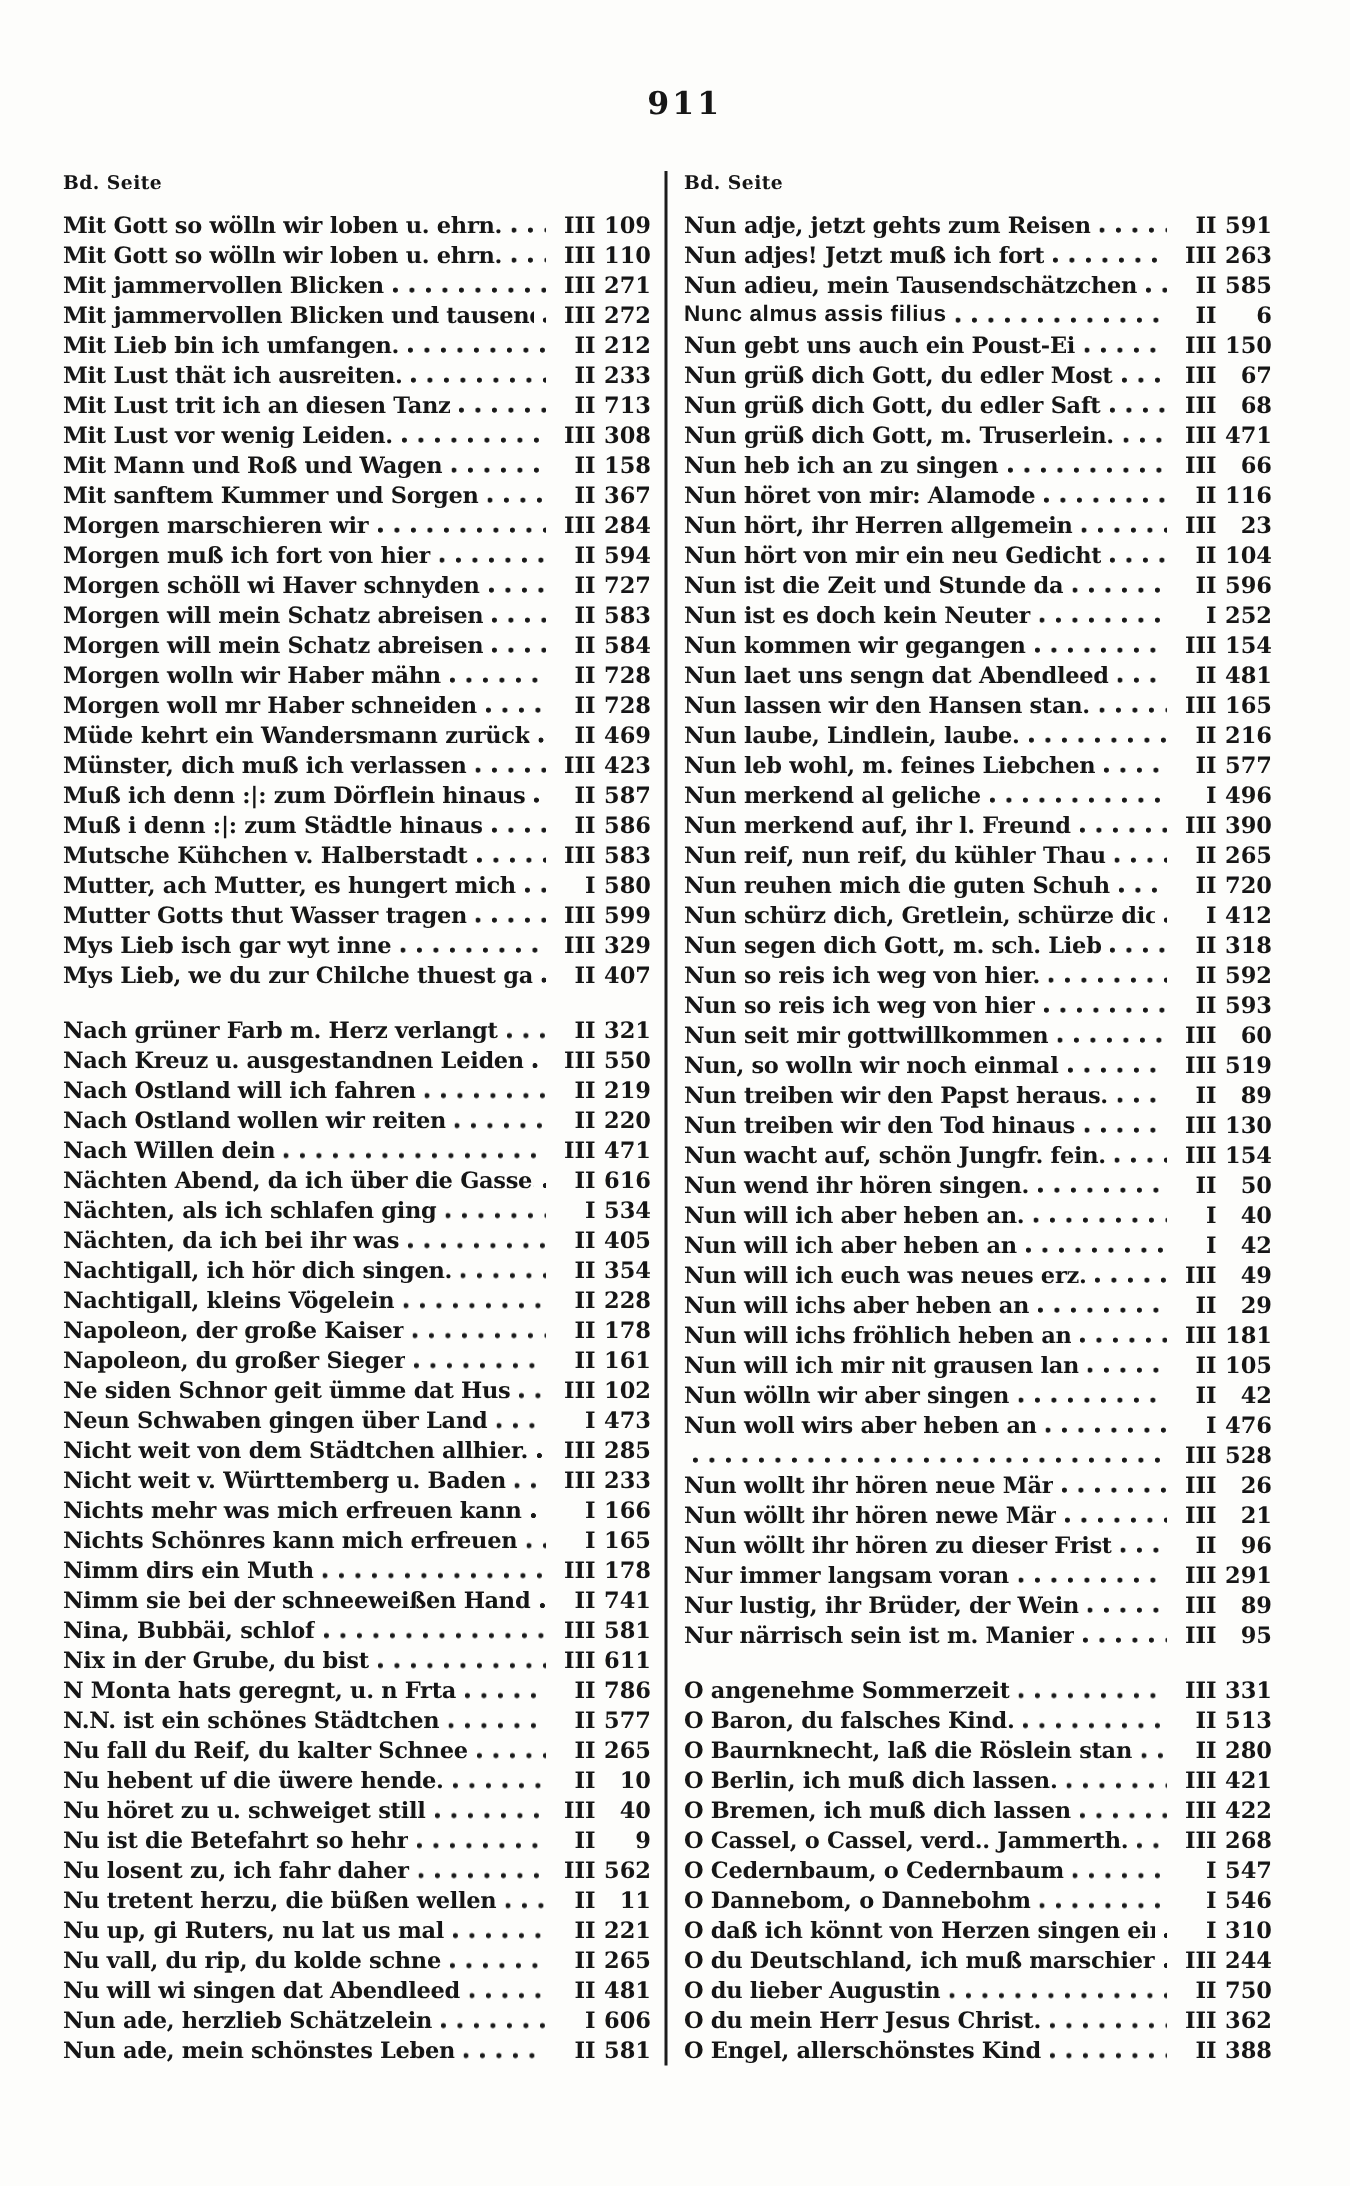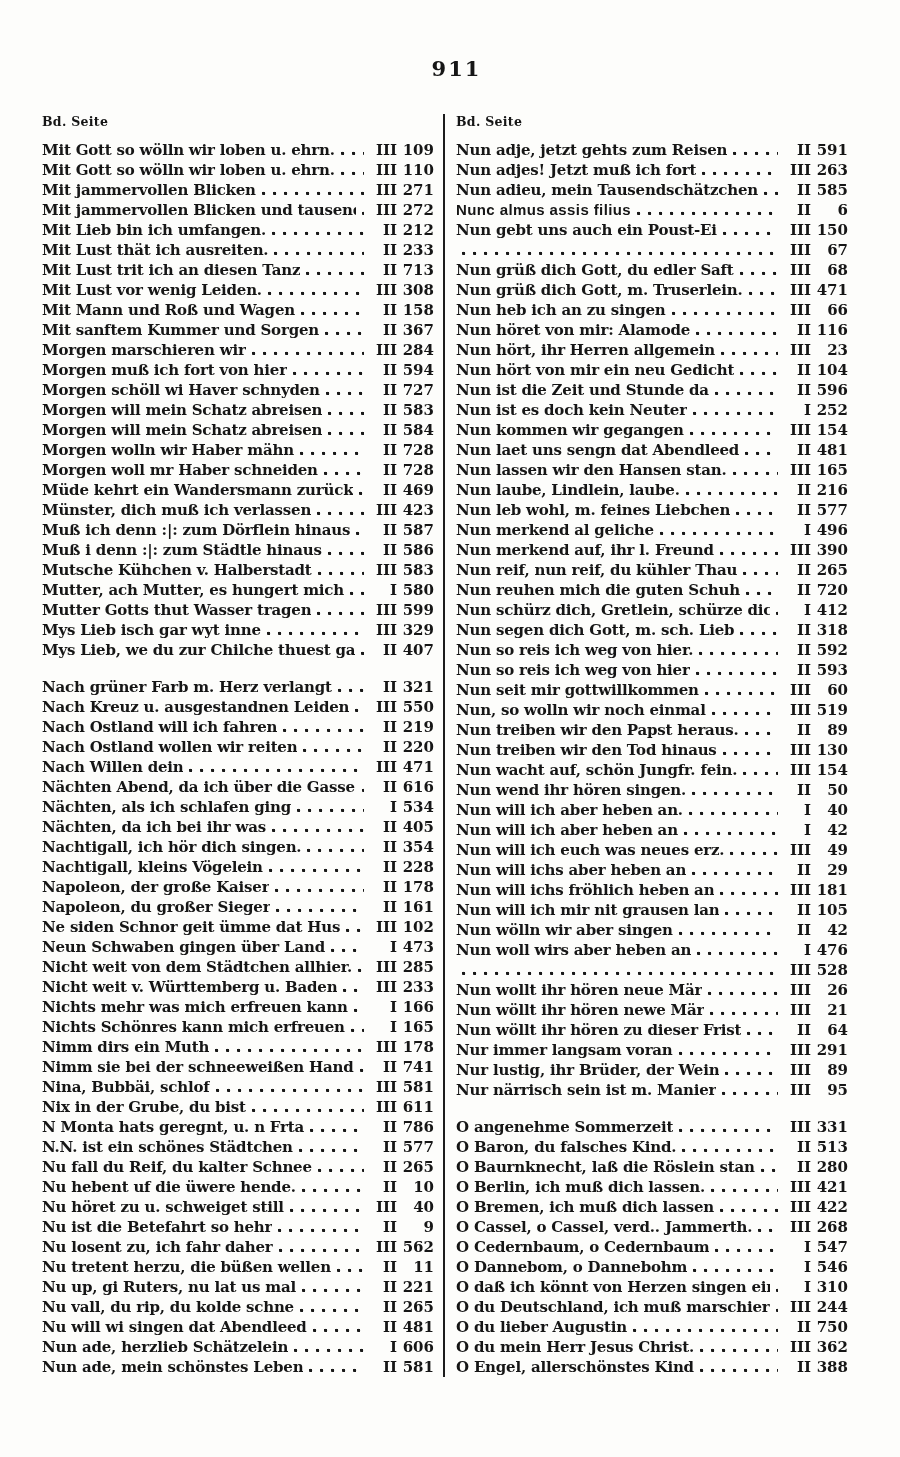--- a/index.html
+++ b/index.html
@@ -471,20 +471,21 @@
             <span class="vol">II</span>
             <span class="pg">6</span>
           </div>
           <div class="row">
             <span class="title">Nun gebt uns auch ein Poust-Ei</span>
             <span class="leader"></span>
             <span class="vol">III</span>
             <span class="pg">150</span>
           </div>
           <div class="row">
+            <span class="title">Nun grüß dich Gott, du edler Most</span>
             <span class="leader"></span>
             <span class="vol">III</span>
             <span class="pg">67</span>
           </div>
           <div class="row">
             <span class="title">Nun grüß dich Gott, du edler Saft</span>
             <span class="leader"></span>
             <span class="vol">III</span>
             <span class="pg">68</span>
           </div>
@@ -706,21 +707,21 @@
           <div class="row">
             <span class="title">Nun wöllt ihr hören newe Mär</span>
             <span class="leader"></span>
             <span class="vol">III</span>
             <span class="pg">21</span>
           </div>
           <div class="row">
             <span class="title">Nun wöllt ihr hören zu dieser Frist</span>
             <span class="leader"></span>
             <span class="vol">II</span>
-            <span class="pg">64</span>
+            <span class="pg">96</span>
           </div>
           <div class="row">
             <span class="title">Nur immer langsam voran</span>
             <span class="leader"></span>
             <span class="vol">III</span>
             <span class="pg">291</span>
           </div>
           <div class="row">
             <span class="title">Nur lustig, ihr Brüder, der Wein</span>
             <span class="leader"></span>

